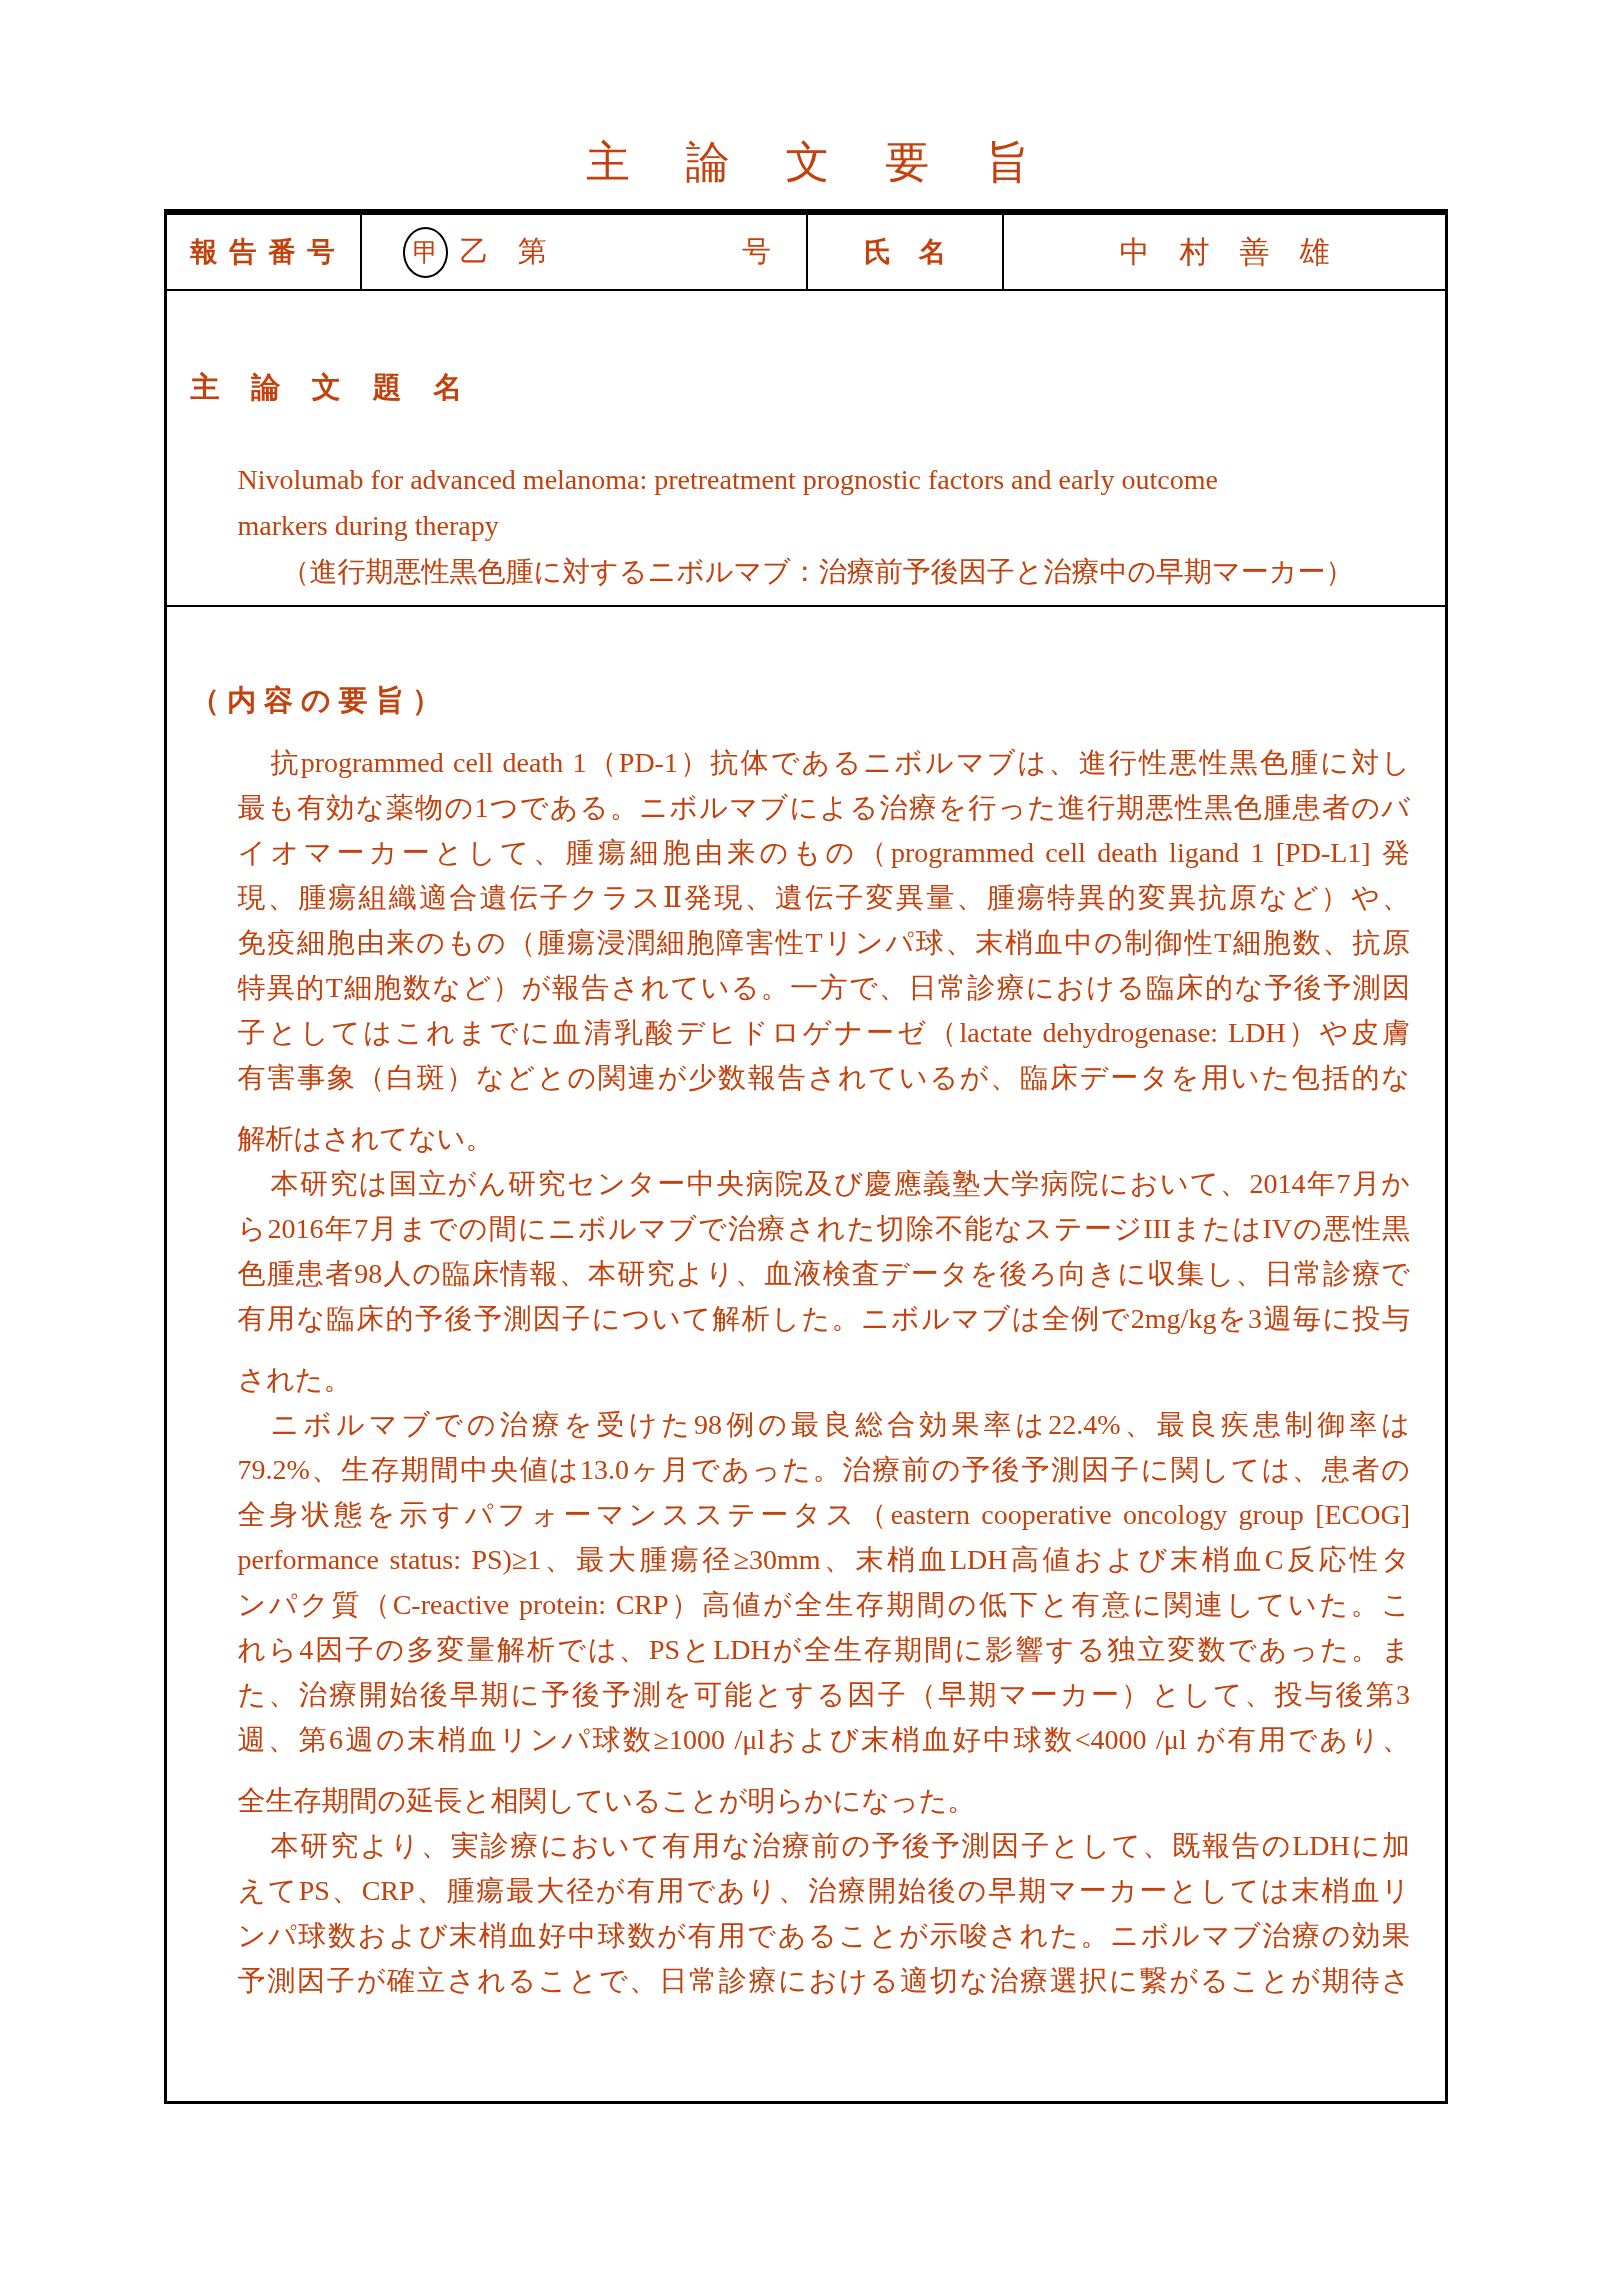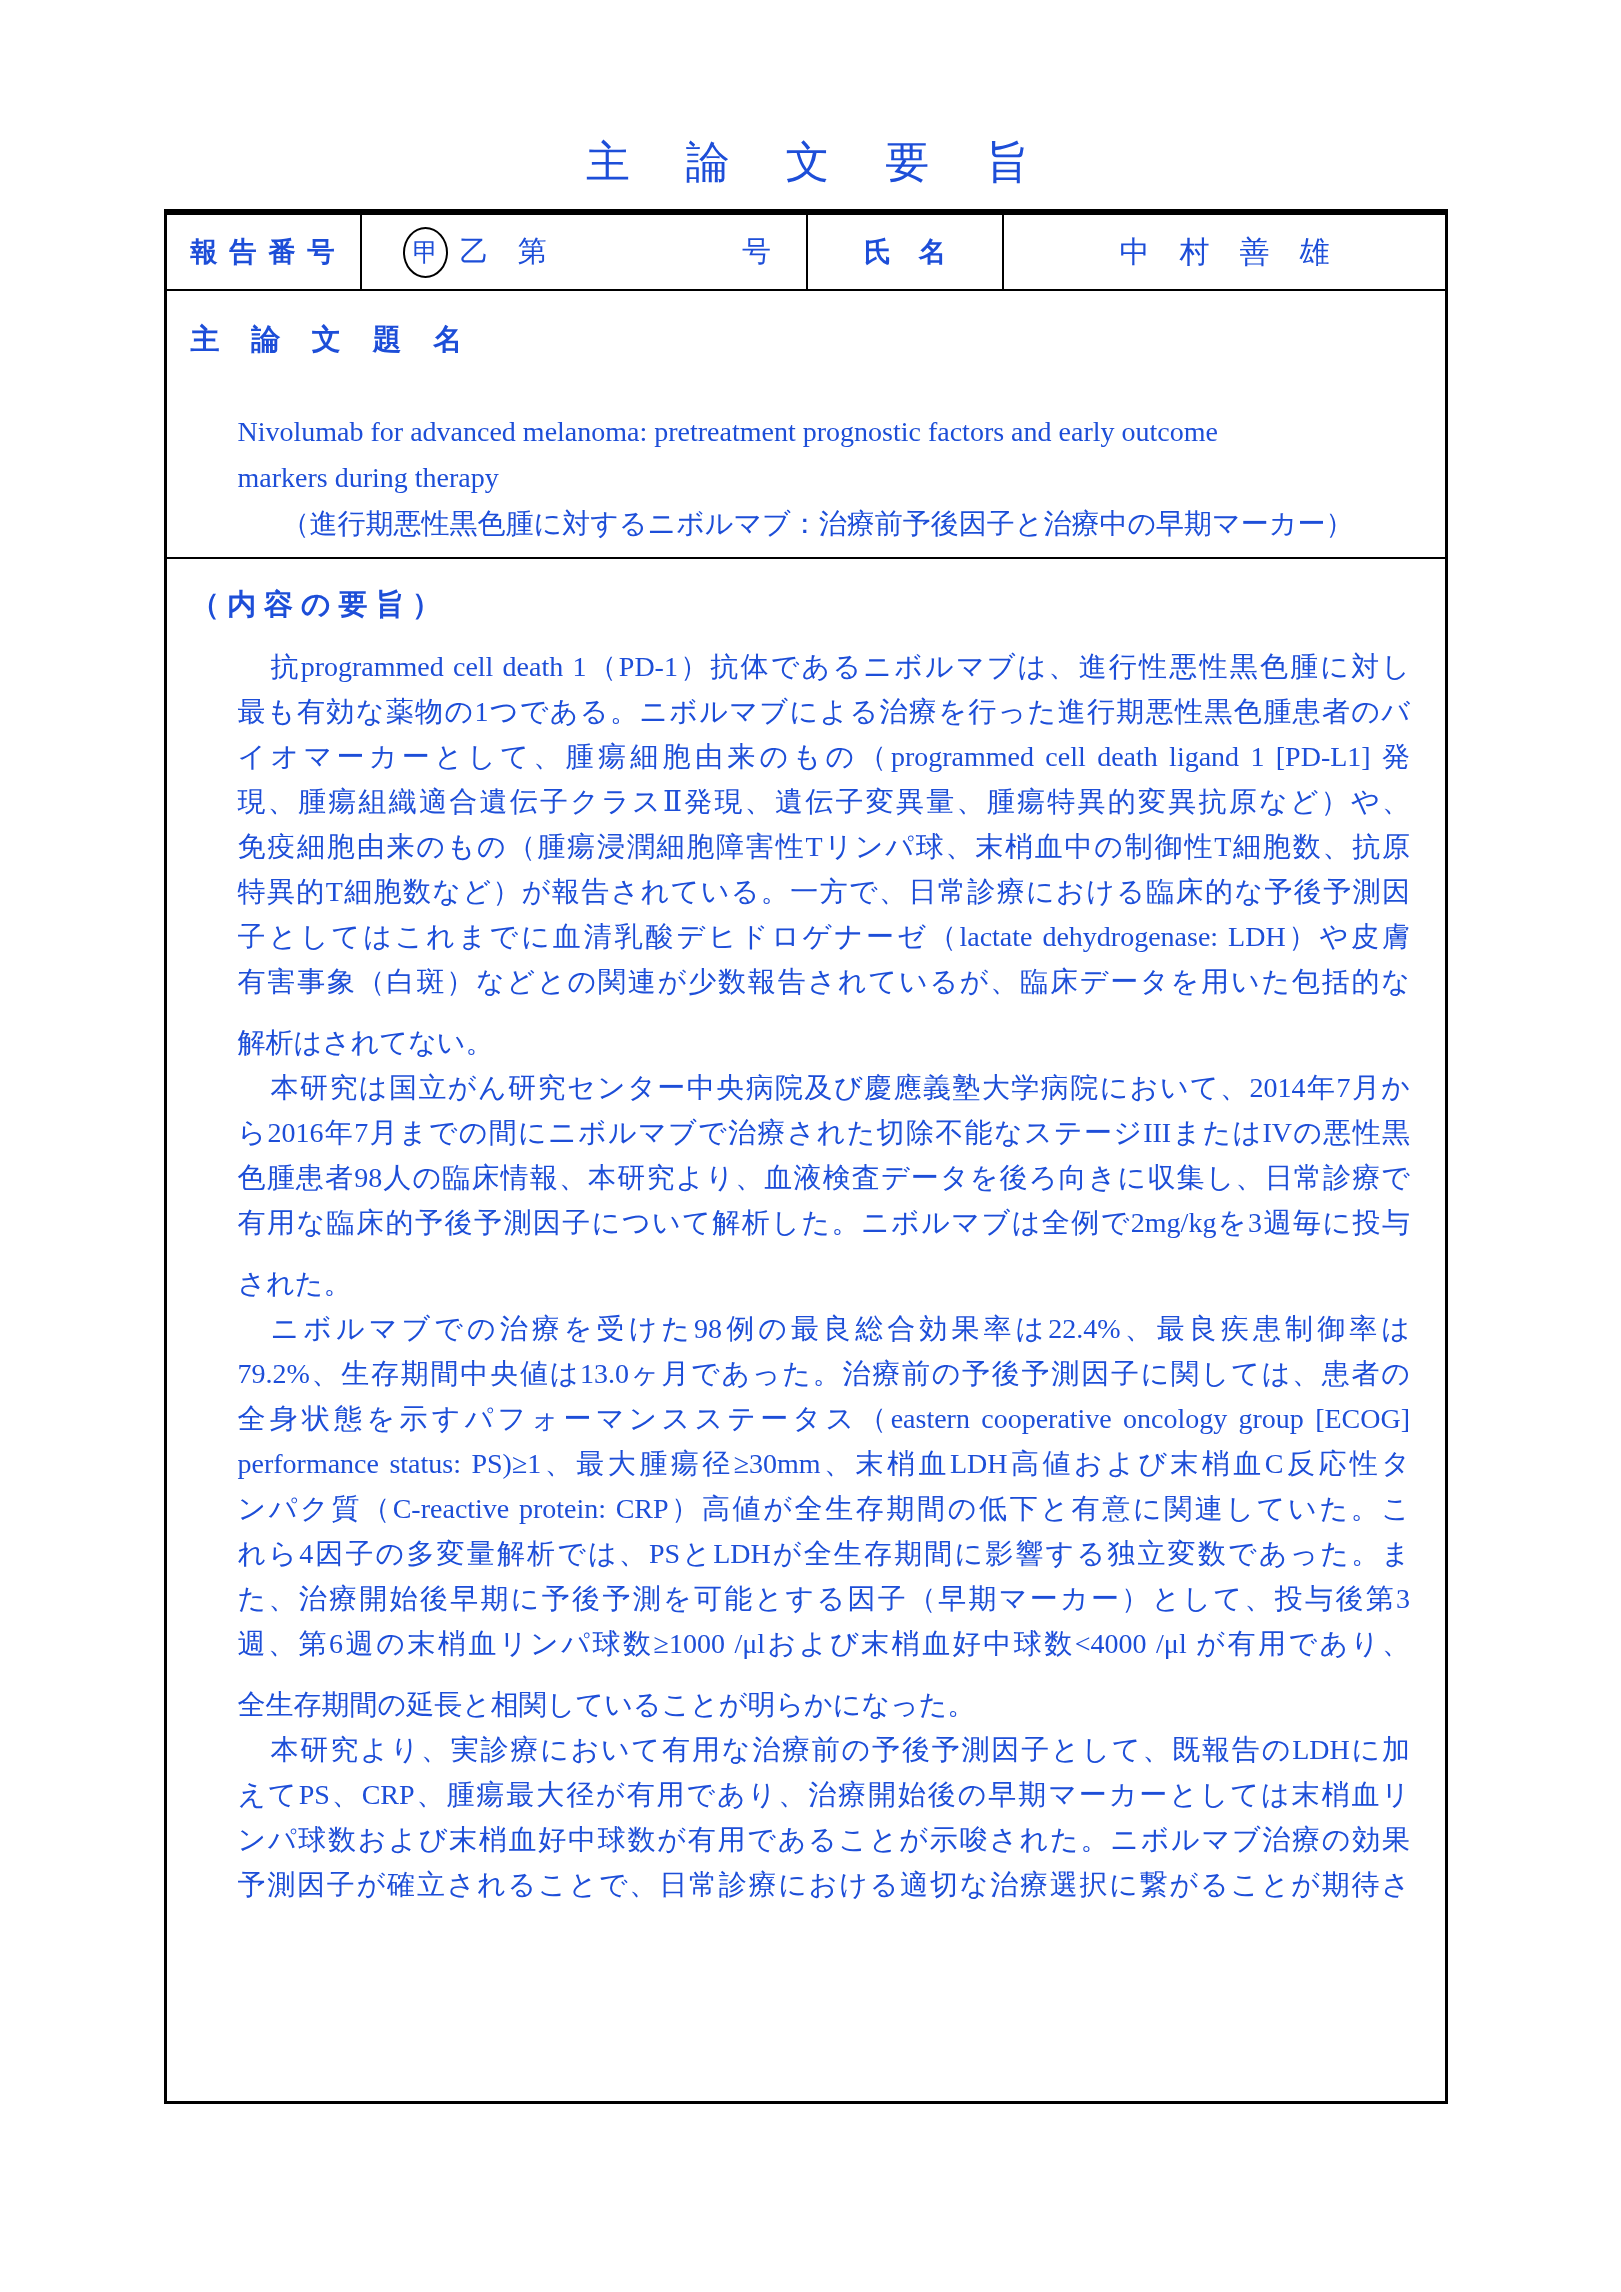--- a/index.html
+++ b/index.html
@@ -1,30 +1,30 @@
 <!DOCTYPE html>
 <html lang="ja"><head>
 <meta charset="utf-8">
 <style>
   html,body { margin:0; padding:0; background:#e8e8e8; }
   .page {
     position:relative; width:1621px; height:2293px; margin:0 auto;
-    background:#ffffff; color:#1d4ed8;
+    background:#ffffff; color:#c2410c;
     font-family:"Liberation Serif","DejaVu Serif",serif;
     overflow:hidden;
   }
   .doc-title {
     position:absolute; top:133px; left:0; width:100%;
     margin:0; text-align:center; font-size:44px; font-weight:normal;
     letter-spacing:5.9px; white-space:pre;
   }
   .box {
     position:absolute; left:164px; top:209px; width:1284px; height:1895px;
     box-sizing:border-box; border:3.9px solid #000; border-top-width:6.9px;
-    display:flex; flex-direction:column; background:#fff;
+    display:flex; flex-direction:column; background:#fff;gap:48px;
   }
   .gothic { font-family:"Liberation Sans","DejaVu Sans",sans-serif; font-weight:bold; }
 
   
   .row1 { flex:none; display:flex; height:74px; border-bottom:2px solid #000; }
   .cell { box-sizing:border-box; display:flex; align-items:center; }
   .c1 { width:195px; border-right:2px solid #000; justify-content:center;
         font-size:27.4px; letter-spacing:2px; }
   .c2 { width:446px; border-right:2px solid #000; justify-content:space-between;
         padding:0 35px 0 41px; font-size:29px; }

